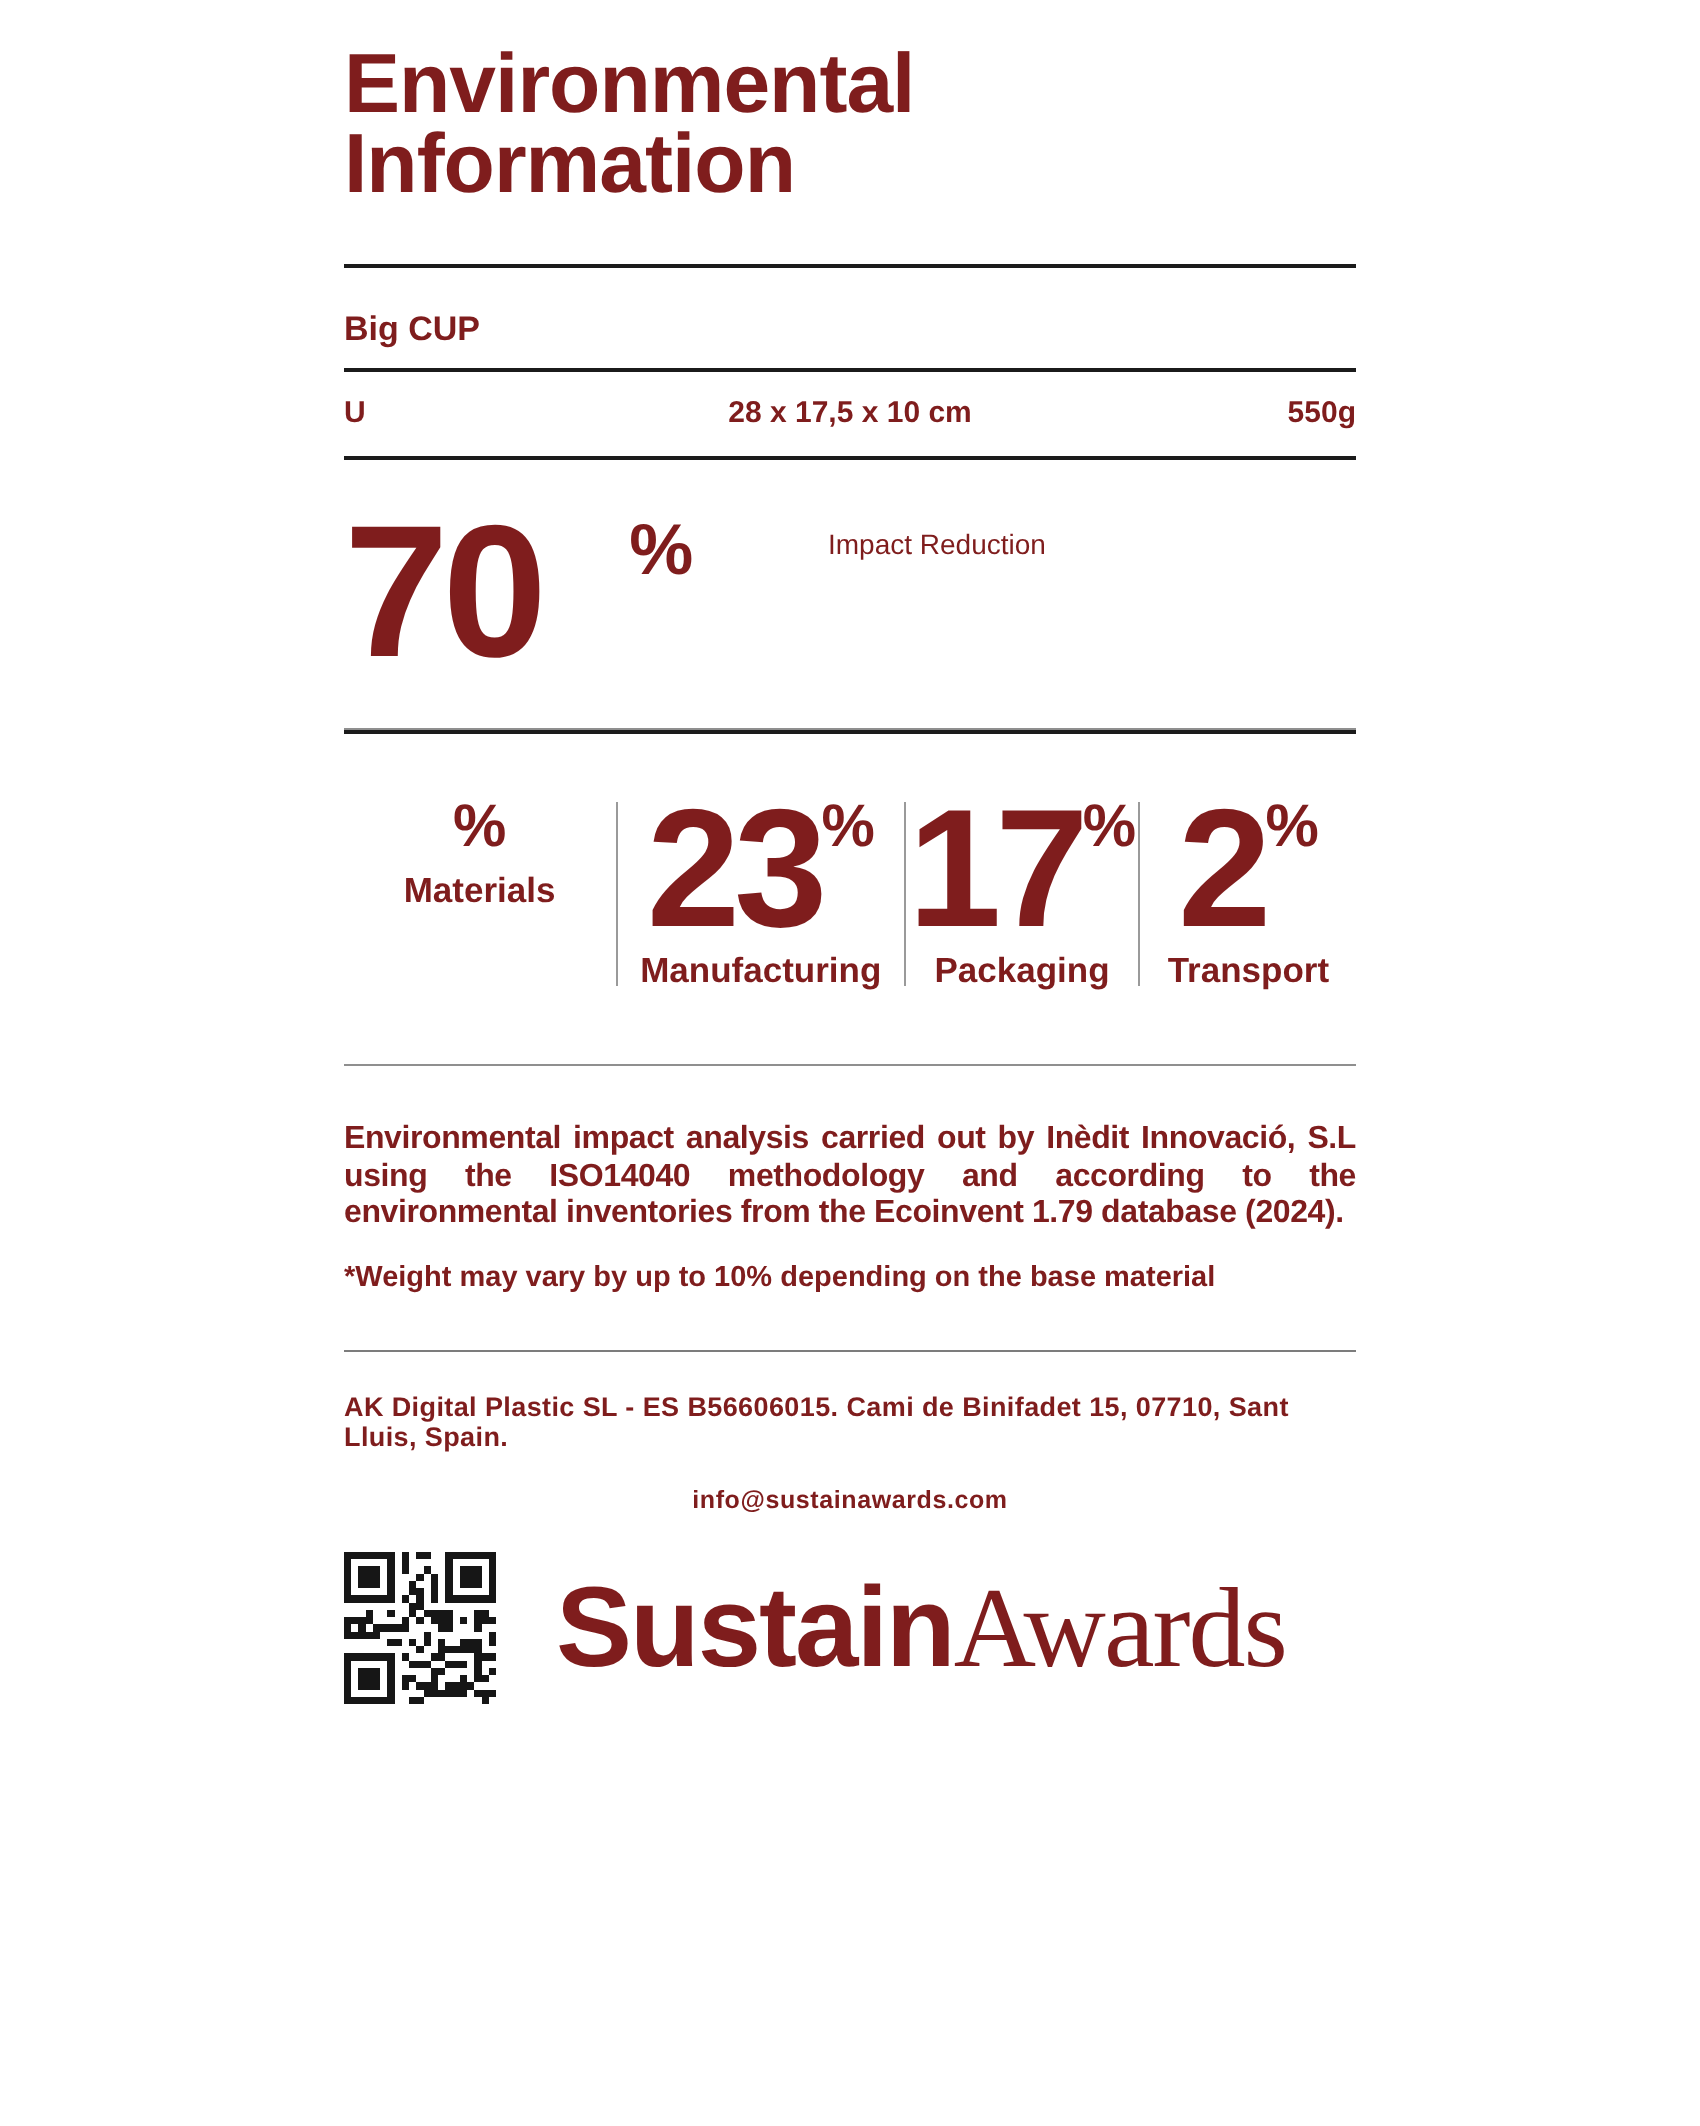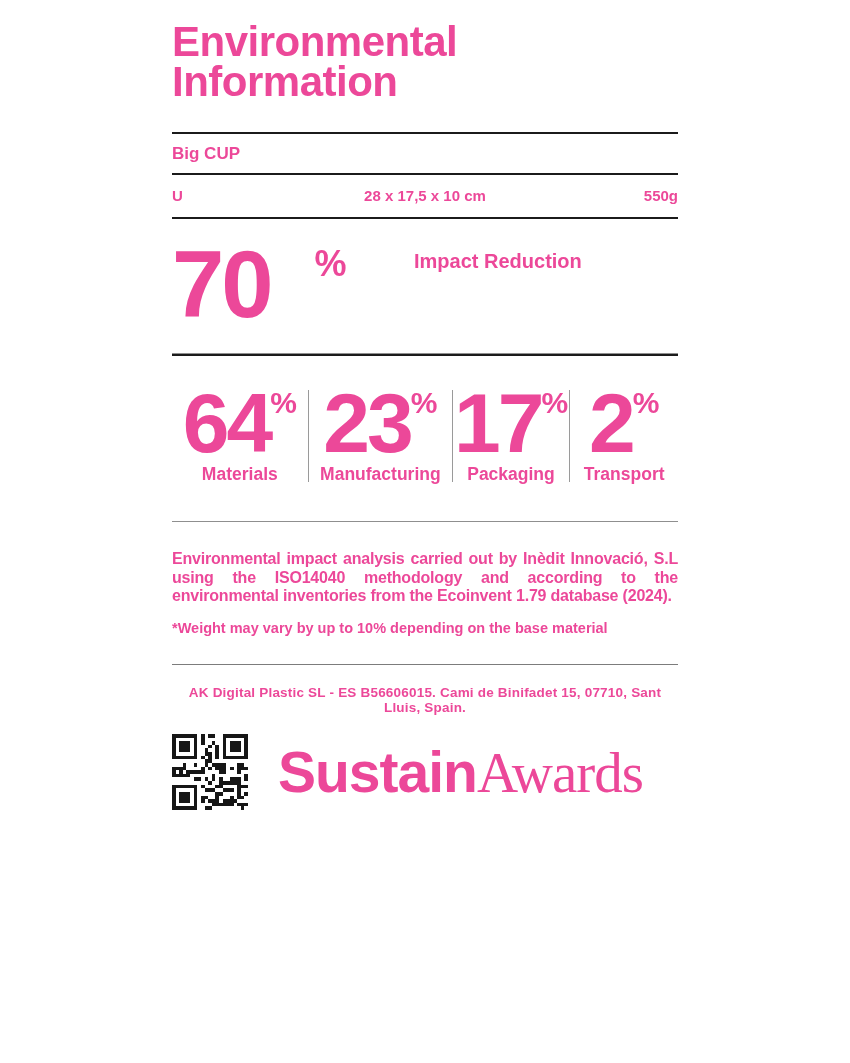--- a/index.html
+++ b/index.html
@@ -1,68 +1,68 @@
 <!DOCTYPE html>
 <html><head>
 <meta charset="utf-8">
 <style>
   html,body{margin:0;padding:0;background:#ffffff;}
   .page{
     width:850px;height:1063px;background:#ffffff;position:relative;
-    font-family:"Liberation Sans",sans-serif;color:#ec4899;overflow:hidden;
+    font-family:"Liberation Sans",sans-serif;color:#7f1d1d;overflow:hidden;
   }
   .content{width:506px;margin:0 auto;padding-top:22px;}
 
   
   .title{font-size:42px;line-height:40px;font-weight:700;letter-spacing:-0.5px;}
   .title div{white-space:nowrap;}
 
   
   .rule-strong{border:none;border-top:2px solid #1b1b1b;margin:0;}
   .rule-light{border:none;border-top:1px solid #8f8f8f;margin:0;}
   .rule-med{border:none;border-top:1.5px solid #7c7c7c;margin:0;}
   .mt30{margin-top:30px;}
 
   
-  .product-row{padding:10px 0 9px 0;font-size:17px;font-weight:700;}
+  .product-row{padding:21px 0 9px 0;font-size:17px;font-weight:700;}
   .specs-row{display:flex;align-items:center;justify-content:space-between;
     padding:12px 0 13px 0;font-size:15px;font-weight:700;}
   .specs-row .dim{position:absolute;left:50%;transform:translateX(-50%);}
   .specs-wrap{position:relative;}
 
   
   .stat-section{display:flex;align-items:flex-start;}
   .stat-impact{height:104px;padding-top:30px;}
   .stat-footprint{height:112px;padding-top:33px;}
   .big-left{width:242px;display:flex;align-items:flex-start;gap:44px;}
   .big-num{font-size:94px;font-weight:700;line-height:72px;letter-spacing:-3px;}
   .big-unit{font-size:36px;font-weight:700;line-height:30px;margin-top:0px;letter-spacing:0;}
   .kg-units{font-size:17px;font-weight:700;line-height:17px;margin-top:2px;margin-left:5px;letter-spacing:0;}
-  .stat-label{font-size:20px;font-weight:700;line-height:21px;padding-top:2px;}
+  .stat-label{font-size:14px;font-weight:400;line-height:21px;padding-top:2px;}
 
   
   .breakdown{height:131px;padding-top:34px;display:flex;align-items:flex-start;}
   .bd-col{display:flex;flex-direction:column;align-items:center;}
   .bd-col .num-wrap{display:flex;align-items:flex-start;}
   .bd-num{font-size:84px;font-weight:700;line-height:66px;letter-spacing:-3px;}
   .bd-unit{font-size:30px;font-weight:700;line-height:26px;}
   .bd-label{font-size:17.5px;font-weight:700;margin-top:8px;}
   .bd-sep{width:1.5px;background:#9a9a9a;height:92px;align-self:flex-start;}
   .bd-c1{width:136px;}.bd-c2{width:143px;}.bd-c3{width:116px;}.bd-c4{width:108px;}
 
   
   .notes{padding-top:16px;font-size:16px;font-weight:700;line-height:18.5px;}
   .notes .just{text-align:justify;letter-spacing:-0.2px;}
   .notes .head{letter-spacing:0.2px;}
   .para2{margin-top:12px;}
   .weight-note{margin-top:13px;font-size:14.5px;letter-spacing:0;}
   .notes-bottom-gap{height:27px;}
 
   
-  .footer-company{margin-top:20px;text-align:center;font-size:13.5px;font-weight:700;letter-spacing:0.2px;}
+  .footer-company{margin-top:20px;text-align:left;font-size:13.5px;font-weight:700;letter-spacing:0.2px;}
   .footer-email{margin-top:17px;text-align:center;font-size:12.5px;font-weight:700;letter-spacing:0.3px;}
   .brand-row{margin-top:19px;display:flex;align-items:center;}
   .qr{width:76px;height:76px;flex:0 0 auto;}
   .logo{margin-left:30px;font-size:57px;line-height:57px;white-space:nowrap;letter-spacing:-1px;}
   .logo-bold{font-family:"Liberation Sans",sans-serif;font-weight:700;}
   .logo-serif{font-family:"Liberation Serif",serif;font-weight:400;}
 </style>
 </head>
 <body>
 
@@ -99,21 +99,20 @@
     </div>
 
     <hr class="rule-light">
 
 
     <hr class="rule-strong">
 
     <div class="breakdown">
       <div class="bd-col bd-c1">
         <div class="num-wrap">
-          <span class="bd-num">64</span>
           <span class="bd-unit">%</span>
         </div>
         <div class="bd-label">Materials</div>
       </div>
       <div class="bd-sep"></div>
       <div class="bd-col bd-c2">
         <div class="num-wrap">
           <span class="bd-num">23</span>
           <span class="bd-unit">%</span>
         </div>
@@ -141,20 +140,21 @@
 
     <div class="notes">
       <div class="just para2">Environmental impact analysis carried out by Inèdit Innovació, S.L using the ISO14040 methodology and according to the environmental inventories from the Ecoinvent 1.79 database (2024).</div>
       <div class="weight-note">*Weight may vary by up to 10% depending on the base material</div>
       <div class="notes-bottom-gap"></div>
     </div>
 
     <hr class="rule-med">
 
     <div class="footer-company">AK Digital Plastic SL - ES B56606015. Cami de Binifadet 15, 07710, Sant Lluis, Spain.</div>
+    <div class="footer-email">info@sustainawards.com</div>
 
     <div class="brand-row">
       <svg class="qr" id="qr-svg" viewBox="0 0 21 21" shape-rendering="crispEdges">
           <rect x="0" y="0" width="1" height="1" fill="#161616"></rect>
           <rect x="1" y="0" width="1" height="1" fill="#161616"></rect>
           <rect x="2" y="0" width="1" height="1" fill="#161616"></rect>
           <rect x="3" y="0" width="1" height="1" fill="#161616"></rect>
           <rect x="4" y="0" width="1" height="1" fill="#161616"></rect>
           <rect x="5" y="0" width="1" height="1" fill="#161616"></rect>
           <rect x="6" y="0" width="1" height="1" fill="#161616"></rect>

